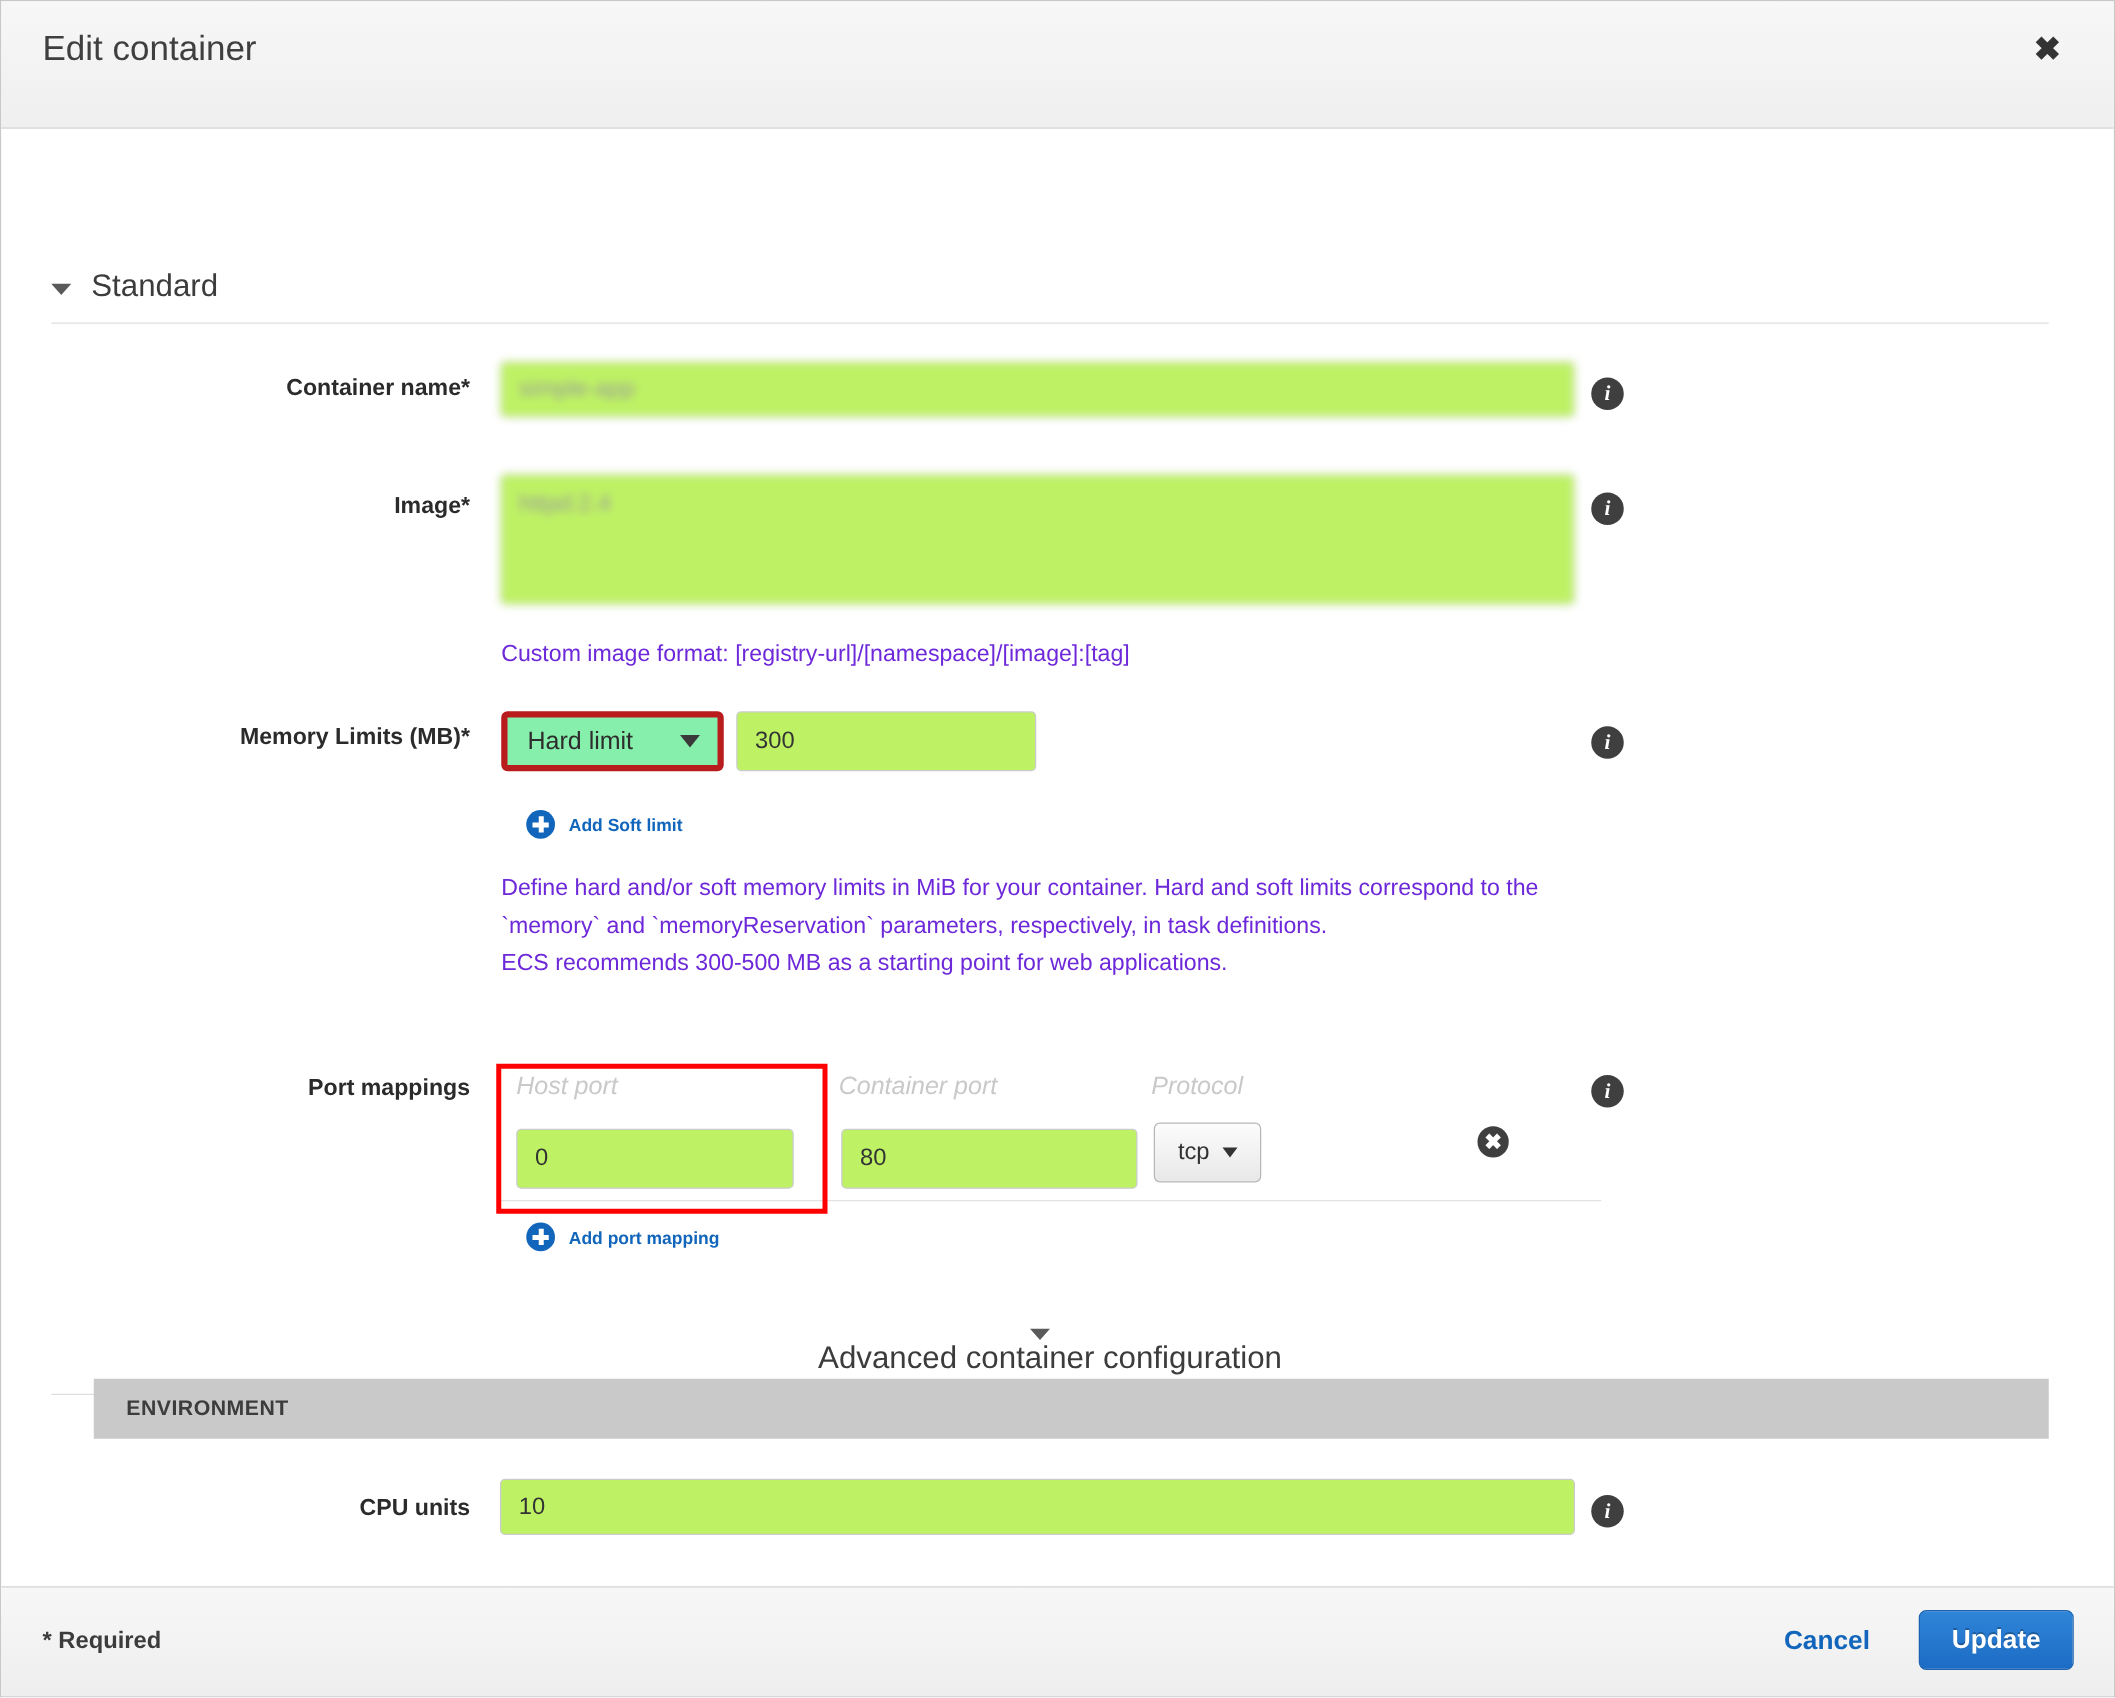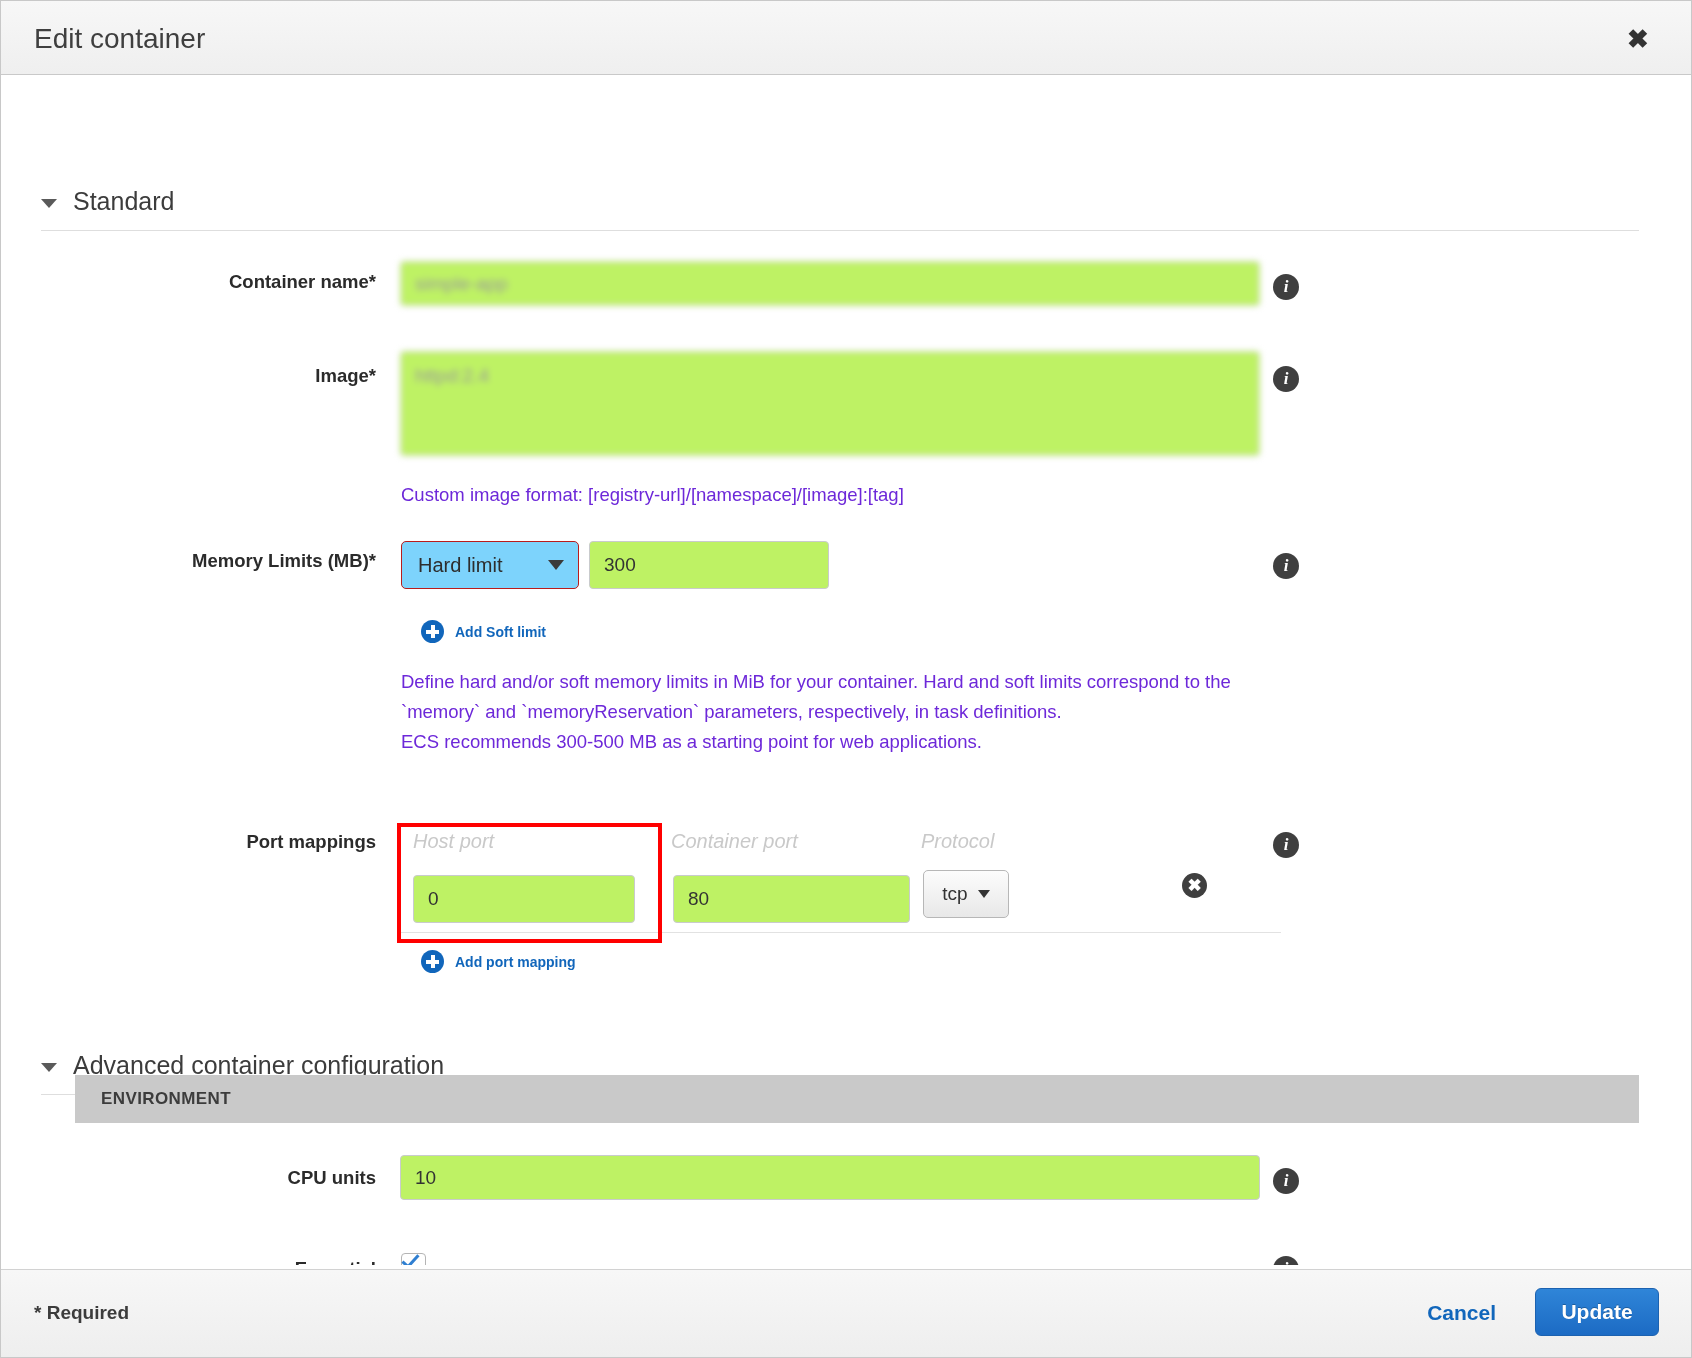--- a/index.html
+++ b/index.html
@@ -14,21 +14,21 @@
     position: relative;
     width: 1692px; height: 1358px;
     background: #ffffff;
     overflow: hidden;
     border: 1px solid #c8c8c8;
   }
 
   
   .modal-header {
     position: relative;
-    height: 74px;
+    height: 102px;
     background: linear-gradient(to bottom, #f7f7f7 0%, #efefef 100%);
     border-bottom: 1px solid #c9c9c9;
   }
   .modal-title {
     position: absolute;
     left: 33px; top: 22px;
     font-size: 28px;
     color: #3f3f3f;
     font-weight: 400;
   }
@@ -122,23 +122,23 @@
   .help-text {
     position: absolute;
     font-size: 18.5px;
     color: #6d28d9;
     line-height: 30px;
   }
 
   
   .select-box {
     position: absolute;
-    border: 1px solid #b91c1c;
+    border: 5px solid #b91c1c;
     border-radius: 5px;
-    background: #7dd3fc;
+    background: #86efac;
     display: flex;
     align-items: center;
     justify-content: space-between;
     padding: 0 14px 0 16px;
     font-size: 20px;
     color: #2d2d2d;
     cursor: pointer;
   }
   .arrow-dn {
     width: 0; height: 0;
@@ -362,21 +362,21 @@
 
     <div class="row-divider" style="left:400px; top:857px; width:880px;"></div>
 
     <div class="highlight-box" style="left:396px; top:748px; width:265px; height:120px;"></div>
 
     <div class="add-link" style="left:420px; top:875px;">
       <span class="plus-circle"></span>
       <span>Add port mapping</span>
     </div>
 
-    <div class="section-head" style="top:976px;">
+    <div class="section-head" style="top:956px;flex-direction:column;">
       <div class="caret"></div>
       <div class="section-title">Advanced container configuration</div>
     </div>
 
     <div class="band" style="left:74px; top:1000px; width:1564px; height:48px;">
       <span class="band-title">ENVIRONMENT</span>
     </div>
 
     <div class="label" style="left:0px; top:1092px; width:375px;">CPU units</div>
     <input class="txt-input" style="left: 399px; top: 1080px; width: 860px; height: 45px;" value="10">

